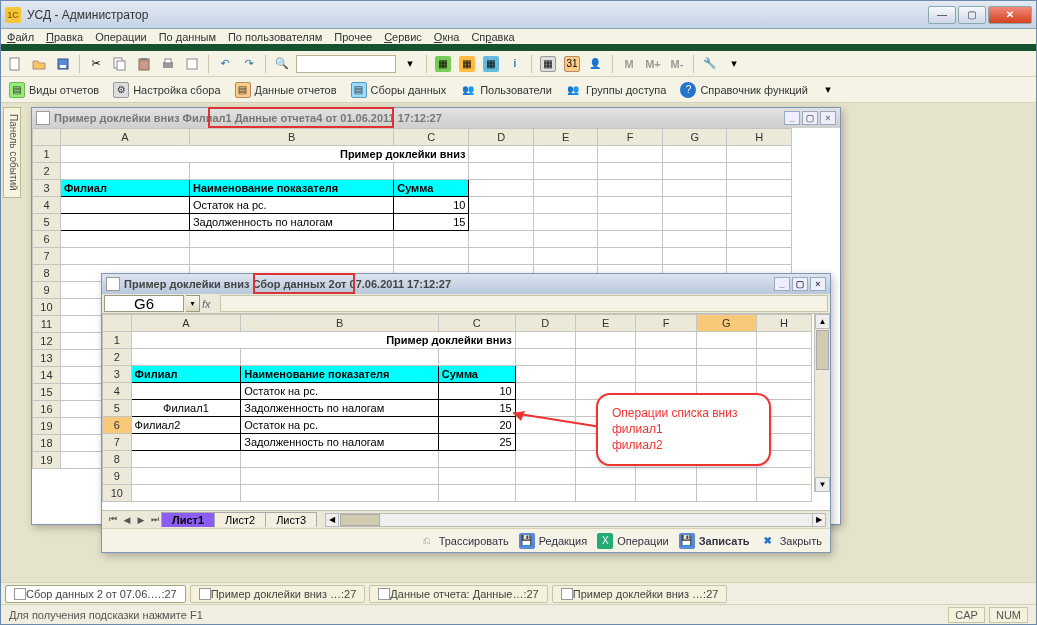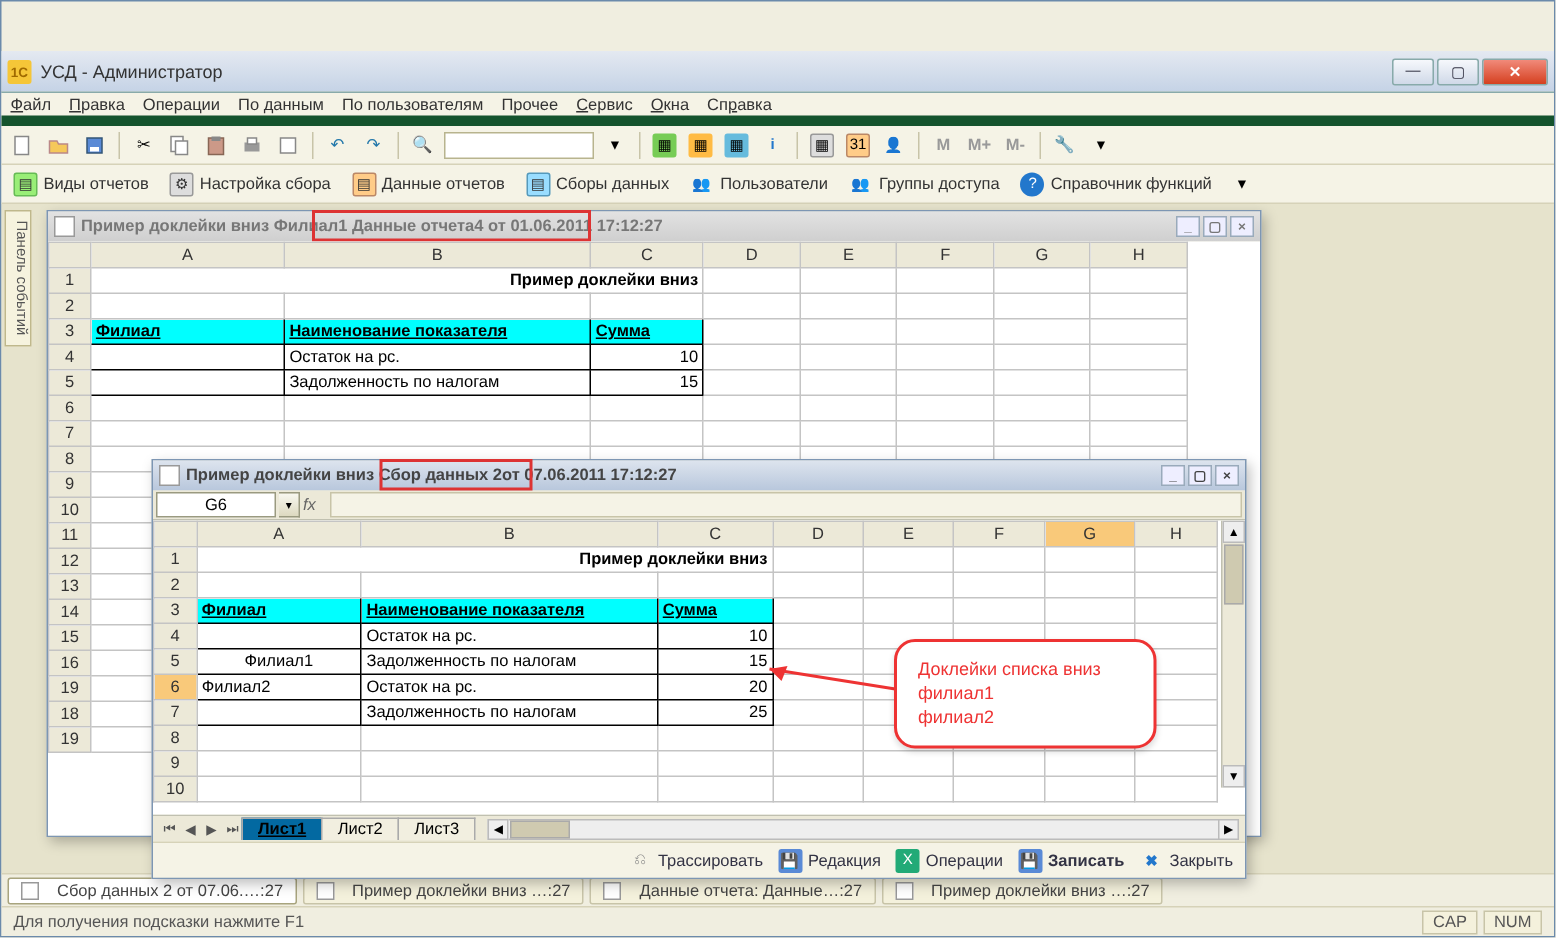--- a/index.html
+++ b/index.html
@@ -1,18 +1,18 @@
 <!DOCTYPE html>
 <html><head>
 <meta charset="utf-8">
 <style>
   * { box-sizing: border-box; font-family: "Tahoma", "Arial", sans-serif; }
   body { margin: 0; background: #fff; font-size: 11px; overflow: hidden; }
   .app-window { width: 1037px; height: 625px; border: 1px solid #6b8aab; background: #f0eee0; position: relative; display: flex; flex-direction: column; box-shadow: 0 0 8px rgba(0,0,0,.3); }
-  .titlebar { height: 28px; background: linear-gradient(#e4e9f1,#c5d3e6); display: flex; align-items: center; padding: 0 4px; border-bottom: 1px solid #8aa; margin-top: 33px; }
+  .titlebar { height: 28px; background: linear-gradient(#e4e9f1,#c5d3e6); display: flex; align-items: center; padding: 0 4px; border-bottom: 1px solid #8aa; }
   .titlebar .app-icon { width: 16px; height: 16px; background: #f5c638; border-radius: 2px; margin-right: 6px; display:flex;align-items:center;justify-content:center;font-size:9px;font-weight:bold;color:#a06a00;}
   .titlebar .title { flex: 1; font-size: 12px; color: #333; }
   .titlebar .win-btns { display: flex; gap: 2px; }
   .win-btn { width: 28px; height: 18px; background: linear-gradient(#f6f8fc,#d0d9e8); border: 1px solid #8aa; border-radius: 2px; display:flex;align-items:center;justify-content:center;font-size:10px;color:#334;}
   .win-btn.close { background: linear-gradient(#f18a7a,#d54020); color:#fff; width:44px; font-weight:bold;}
   .menubar { height: 22px; display: flex; align-items: center; padding: 0 6px; gap: 12px; border-bottom: 7px solid #14532d; background:#f5f3e6;}
   .menubar span { color:#333; }
   .menubar span u { text-decoration: underline; }
   .toolbar { height: 26px; display: flex; align-items: center; padding: 0 4px; gap: 4px; background:#f5f3e6; border-bottom:1px solid #d6d2b8;}
   .tbtn { width: 20px; height: 20px; display:flex; align-items:center; justify-content:center; border:1px solid transparent; border-radius:2px;}
@@ -30,42 +30,42 @@
   .cw-title .doc-icon{width:14px;height:14px;background:#fff;border:1px solid #999;margin-right:4px;}
   .cw-title .spacer{flex:1;}
   .cw-title .cwbtn{width:16px;height:14px;border:1px solid #9ab;background:#eef;margin-left:2px;display:flex;align-items:center;justify-content:center;font-size:9px;}
   .red-outline { position:absolute; border:2px solid #d33; pointer-events:none;}
   .sheet-wrap { flex:1; background:#fff; overflow:hidden; position:relative;}
   table.sheet { border-collapse:collapse; table-layout:fixed;}
   table.sheet th, table.sheet td { border:1px solid #c4c4c4; height:17px; font-size:11px; padding:0 3px; background:#fff; text-align:left; overflow:hidden; white-space:nowrap;}
   table.sheet th { background:#ece9d8; text-align:center; font-weight:normal; color:#333;}
   table.sheet th.rowhdr { width:26px; text-align:center;}
   table.sheet th.sel { background:#f9c97a;}
-  .cyan { background:#00ffff !important; font-weight:bold;text-decoration:underline;}
+  .cyan { background:#00ffff !important; font-weight:bold;}
   .title-row td.merged { font-weight:bold; text-align:right;}
   .data-border td.db { border:1px solid #000 !important;}
   .num { text-align:right !important;}
   .namebox-row{height:20px;display:flex;align-items:center;background:#ece9d8;border-bottom:1px solid #c0c0b0;padding:0 2px;gap:2px;}
-  .namebox{width:80px;height:17px;border:1px solid #9a9a80;background:#fff;font-size:11px;padding:0 4px;display:flex;align-items:center;justify-content:center;}
+  .namebox{width:80px;height:17px;border:1px solid #9a9a80;background:#fff;font-size:15px;padding:0 4px;display:flex;align-items:center;justify-content:center;}
   .fx{width:16px;font-style:italic;color:#666;text-align:left;}
   .fxbar{flex:1;height:17px;border:1px solid #c8c4a8;background:#f5f3e6;}
   .dd{width:14px;height:17px;border:1px solid #9a9a80;border-left:none;background:linear-gradient(#f8f8f0,#ddd9c0);display:flex;align-items:center;justify-content:center;font-size:8px;}
   .sheet-tabs{height:18px;background:#ece9d8;border-top:1px solid #c0c0b0;display:flex;align-items:center;padding:0 4px;gap:0;}
   .sheet-tabs .nav{width:14px;text-align:center;color:#555;font-size:9px;}
   .sheet-tabs .tab{padding:1px 10px;border:1px solid #aaa;border-bottom:none;background:#f2efe0;margin-left:-1px;font-size:11px;}
-  .sheet-tabs .tab.active{background:#0369a1;font-weight:bold;text-decoration:underline;}
+  .sheet-tabs .tab.active{background:#8b5cf6;font-weight:bold;}
   .sheet-tabs .hscroll{flex:1;margin-left:8px;height:14px;border:1px solid #bbb;background:#eee;position:relative;}
   .sheet-tabs .hscroll .thumb{position:absolute;left:0;top:0;height:12px;width:40px;background:#cfcab0;border:1px solid #aaa;}
   .sheet-tabs .arrow{width:14px;height:14px;border:1px solid #bbb;background:#eee;display:flex;align-items:center;justify-content:center;font-size:8px;}
   .child-toolbar{height:24px;background:#f5f3e6;border-top:1px solid #d6d2b8;display:flex;align-items:center;justify-content:flex-end;gap:10px;padding:0 8px;}
   .child-toolbar .btn{display:flex;align-items:center;gap:4px;color:#334;}
   .child-toolbar .btn.bold{font-weight:bold;}
   .callout{position:absolute;border:2px solid #e33;border-radius:14px;background:#fff;padding:10px 14px;color:#e33;font-size:12px;line-height:1.35;box-shadow:0 2px 4px rgba(0,0,0,.15);}
   .taskbar{height:22px;background:#f0eee0;border-top:1px solid #d6d2b8;display:flex;align-items:center;padding:0 4px;gap:4px;}
-  .taskbar .titem{display:flex;align-items:flex-end;gap:12px;padding:2px 8px;border:1px solid #c8c4a8;background:#f4f1dc;border-radius:2px;font-size:11px;color:#444;}
+  .taskbar .titem{display:flex;align-items:flex-end;gap:0;padding:2px 8px;border:1px solid #c8c4a8;background:#f4f1dc;border-radius:2px;font-size:11px;color:#444;}
   .taskbar .titem.active{background:#fff;border-color:#a8a47e;}
   .statusbar{height:20px;background:#f0eee0;border-top:1px solid #d6d2b8;display:flex;align-items:center;padding:0 8px;font-size:11px;color:#555;}
   .statusbar .spacer{flex:1;}
   .statusbar .ind{border:1px solid #c8c4a8;padding:1px 6px;margin-left:4px;background:#f4f1dc;}
   .vscroll{position:absolute;right:0;top:0;bottom:18px;width:16px;background:#ece9d8;border-left:1px solid #c0c0b0;}
   .vscroll .vthumb{position:absolute;left:1px;right:1px;height:40px;top:16px;background:#cfcab0;border:1px solid #aaa;}
   .vscroll .varrow{position:absolute;left:0;right:0;height:15px;background:#eee;border:1px solid #bbb;display:flex;align-items:center;justify-content:center;font-size:8px;}
   svg{display:block;}
 </style>
 </head>
@@ -657,21 +657,21 @@
             <span>Закрыть</span>
           </div>
       </div>
     </div>
 
     <svg style="position:absolute; left:510px; top:302px; pointer-events:none;" width="100" height="30">
       <path d="M2 8 L90 22" stroke="#e33" stroke-width="2" fill="none"></path>
       <path d="M2 8 L14 6 L10 16 Z" fill="#e33"></path>
     </svg>
     <div class="callout" style="left:595px; top:290px; width:175px;">
-      <div>Доклейки списка вниз</div>
+      <div>Операции списка вниз</div>
       <div>филиал1</div>
       <div>филиал2</div>
     </div>
 
   </div>
 
   <div class="taskbar">
     <div class="titem active">
         <span class="doc-icon" style="width:12px;height:12px;border:1px solid #999;background:#fff"></span>
         <span>Сбор данных 2 от 07.06.…:27</span>

